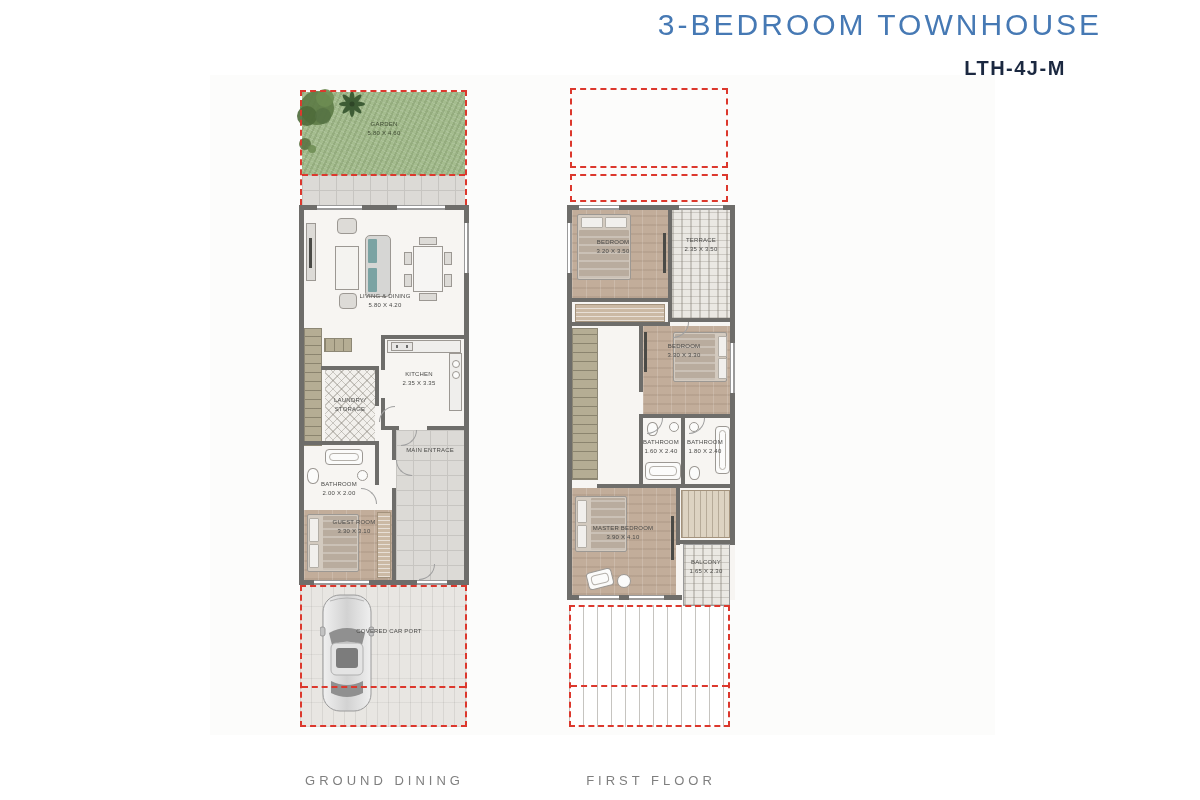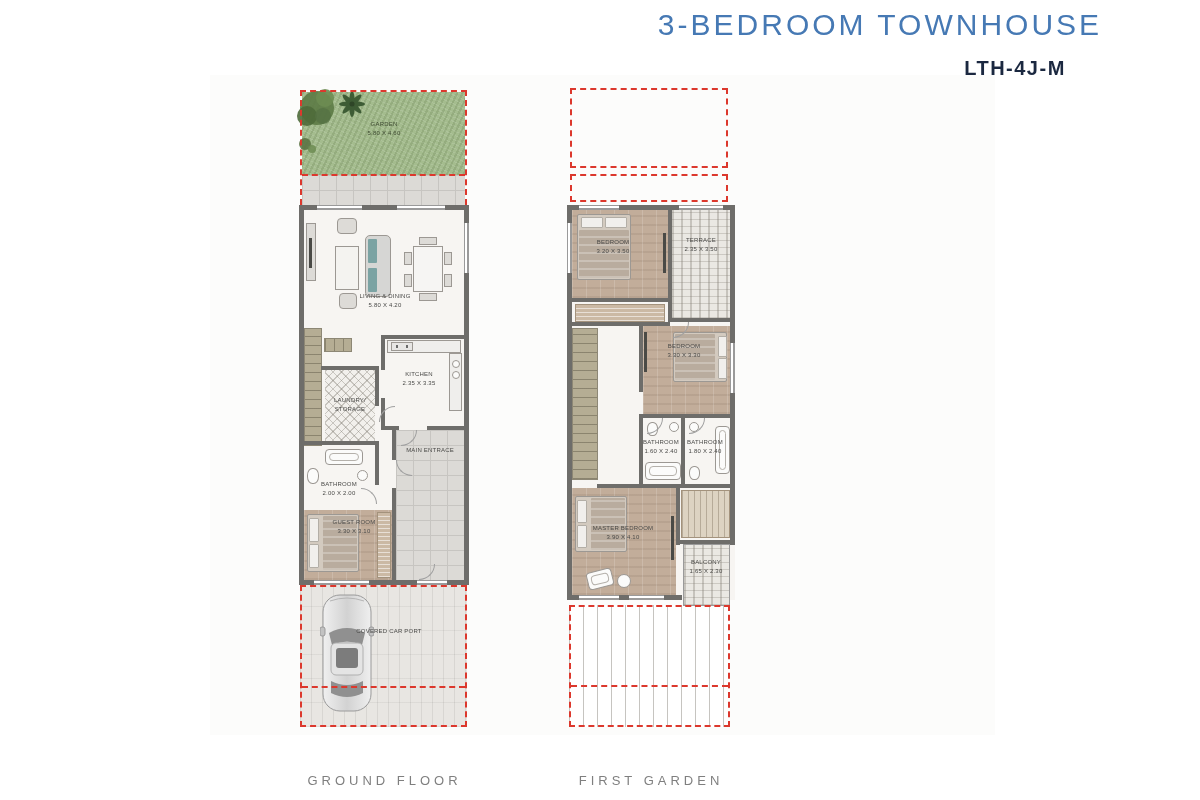--- a/index.html
+++ b/index.html
@@ -324,14 +324,14 @@
   <div class="rl" style="left:113px;top:470px;width:52px;">
     <span>BALCONY</span>
     <span>1.65 X 2.30</span>
   </div>
 
   <div class="floor rooflines" style="left:2px;top:517px;width:161px;height:122px;"></div>
   <div class="reddash" style="left:2px;top:517px;width:161px;height:122px;"></div>
   <div class="dashline" style="left:4px;top:597px;width:157px;"></div>
 </div>
 
-<div class="floorlabel" style="left:299px;width:171px;">GROUND FLOOR</div>
-<div class="floorlabel" style="left:567px;width:168px;">FIRST GARDEN</div>
+<div class="floorlabel" style="left:299px;width:171px;">GROUND DINING</div>
+<div class="floorlabel" style="left:567px;width:168px;">FIRST FLOOR</div>
 
 </body></html>

